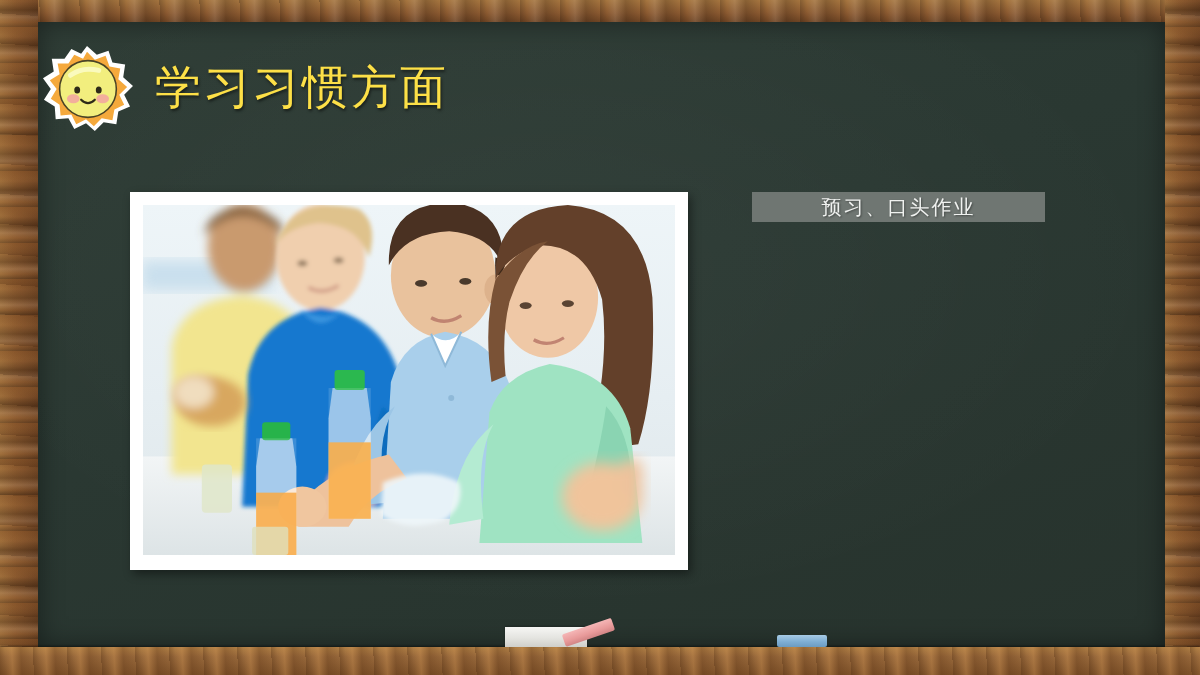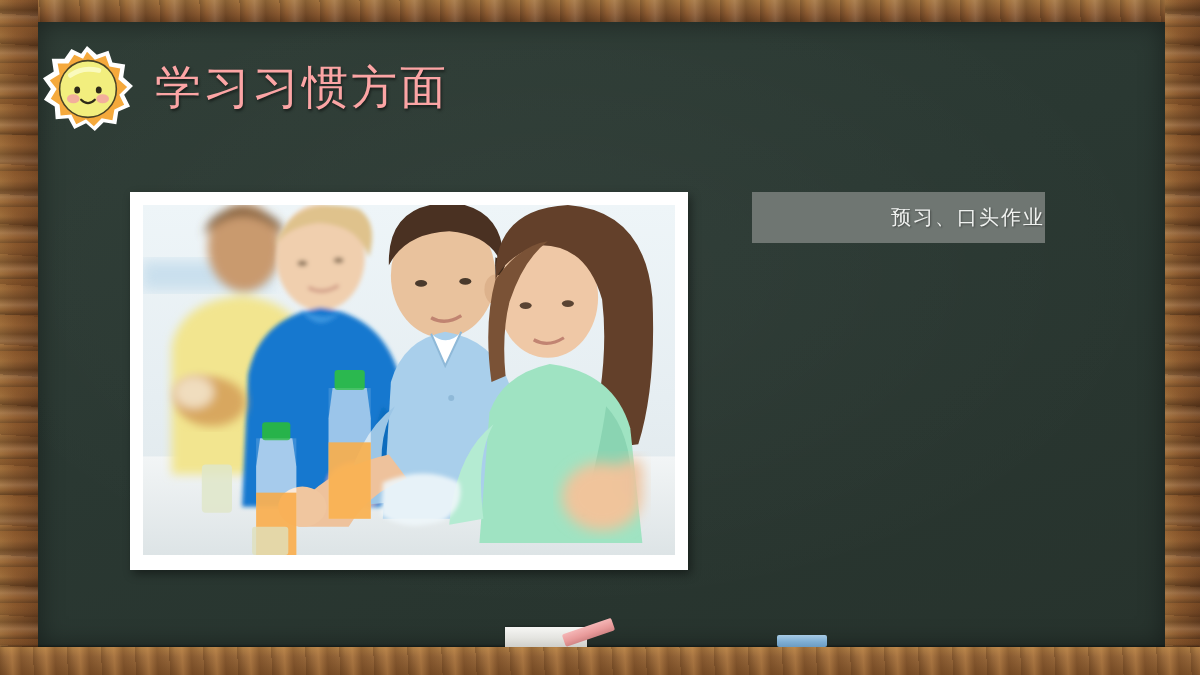--- a/index.html
+++ b/index.html
@@ -85,21 +85,21 @@
   #sun-icon {
     position: absolute;
     left: 38px; top: 22px;
     width: 98px; height: 90px;
   }
 
   #page-title {
     position: absolute;
     left: 155px; top: 35px;
     font-size: 46px;
-    color: #fca5a5;
+    color: #fde047;
     letter-spacing: 3px;
     font-family: "Liberation Serif", "DejaVu Serif", serif;
     text-shadow: 1px 2px 3px rgba(0,0,0,0.55);
     white-space: nowrap;
   }
 
   
   #photo-frame {
     position: absolute;
     left: 130px; top: 192px;
@@ -112,25 +112,25 @@
     position: relative;
     width: 100%; height: 100%;
     overflow: hidden;
     background: #dfeaf2;
   }
 
   
   #head-panel {
     position: absolute;
     left: 752px; top: 192px;
-    width: 293px; height: 51px;
+    width: 293px; height: 30px;
     background: #6f7672;
     display: flex;
     align-items: center;
-    justify-content: flex-end;
+    justify-content: center;
   }
   #head-panel-label {
     color: #f0f2f0;
     font-size: 20px;
     letter-spacing: 2px;
     text-shadow: 1px 1px 2px rgba(0,0,0,0.40);
   }
 
   #body-panel {
     position: absolute;

